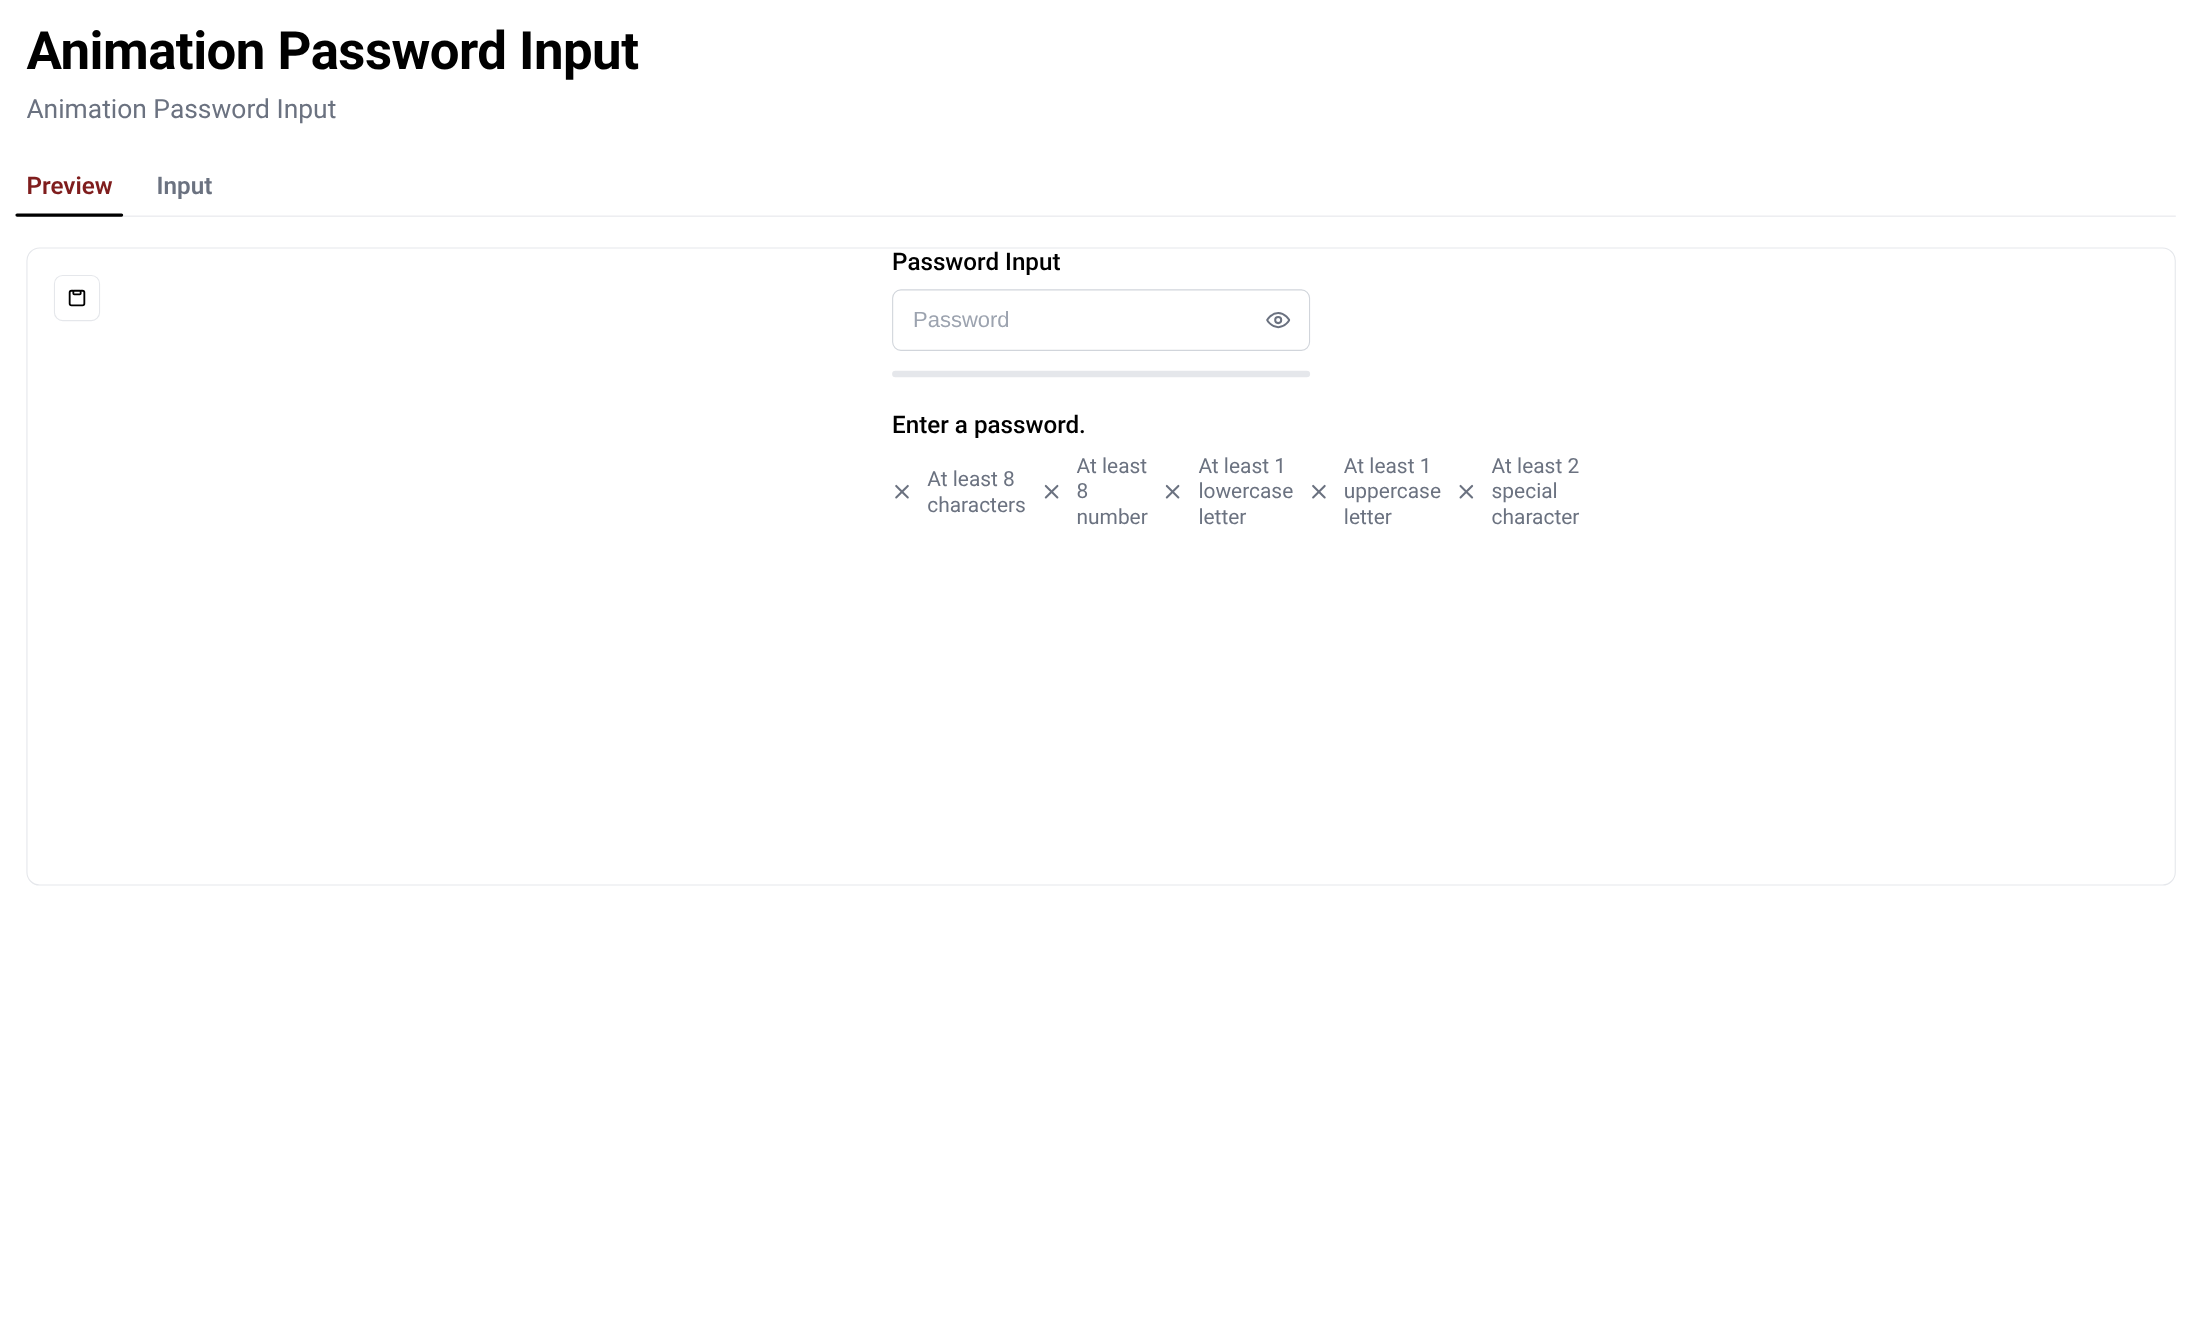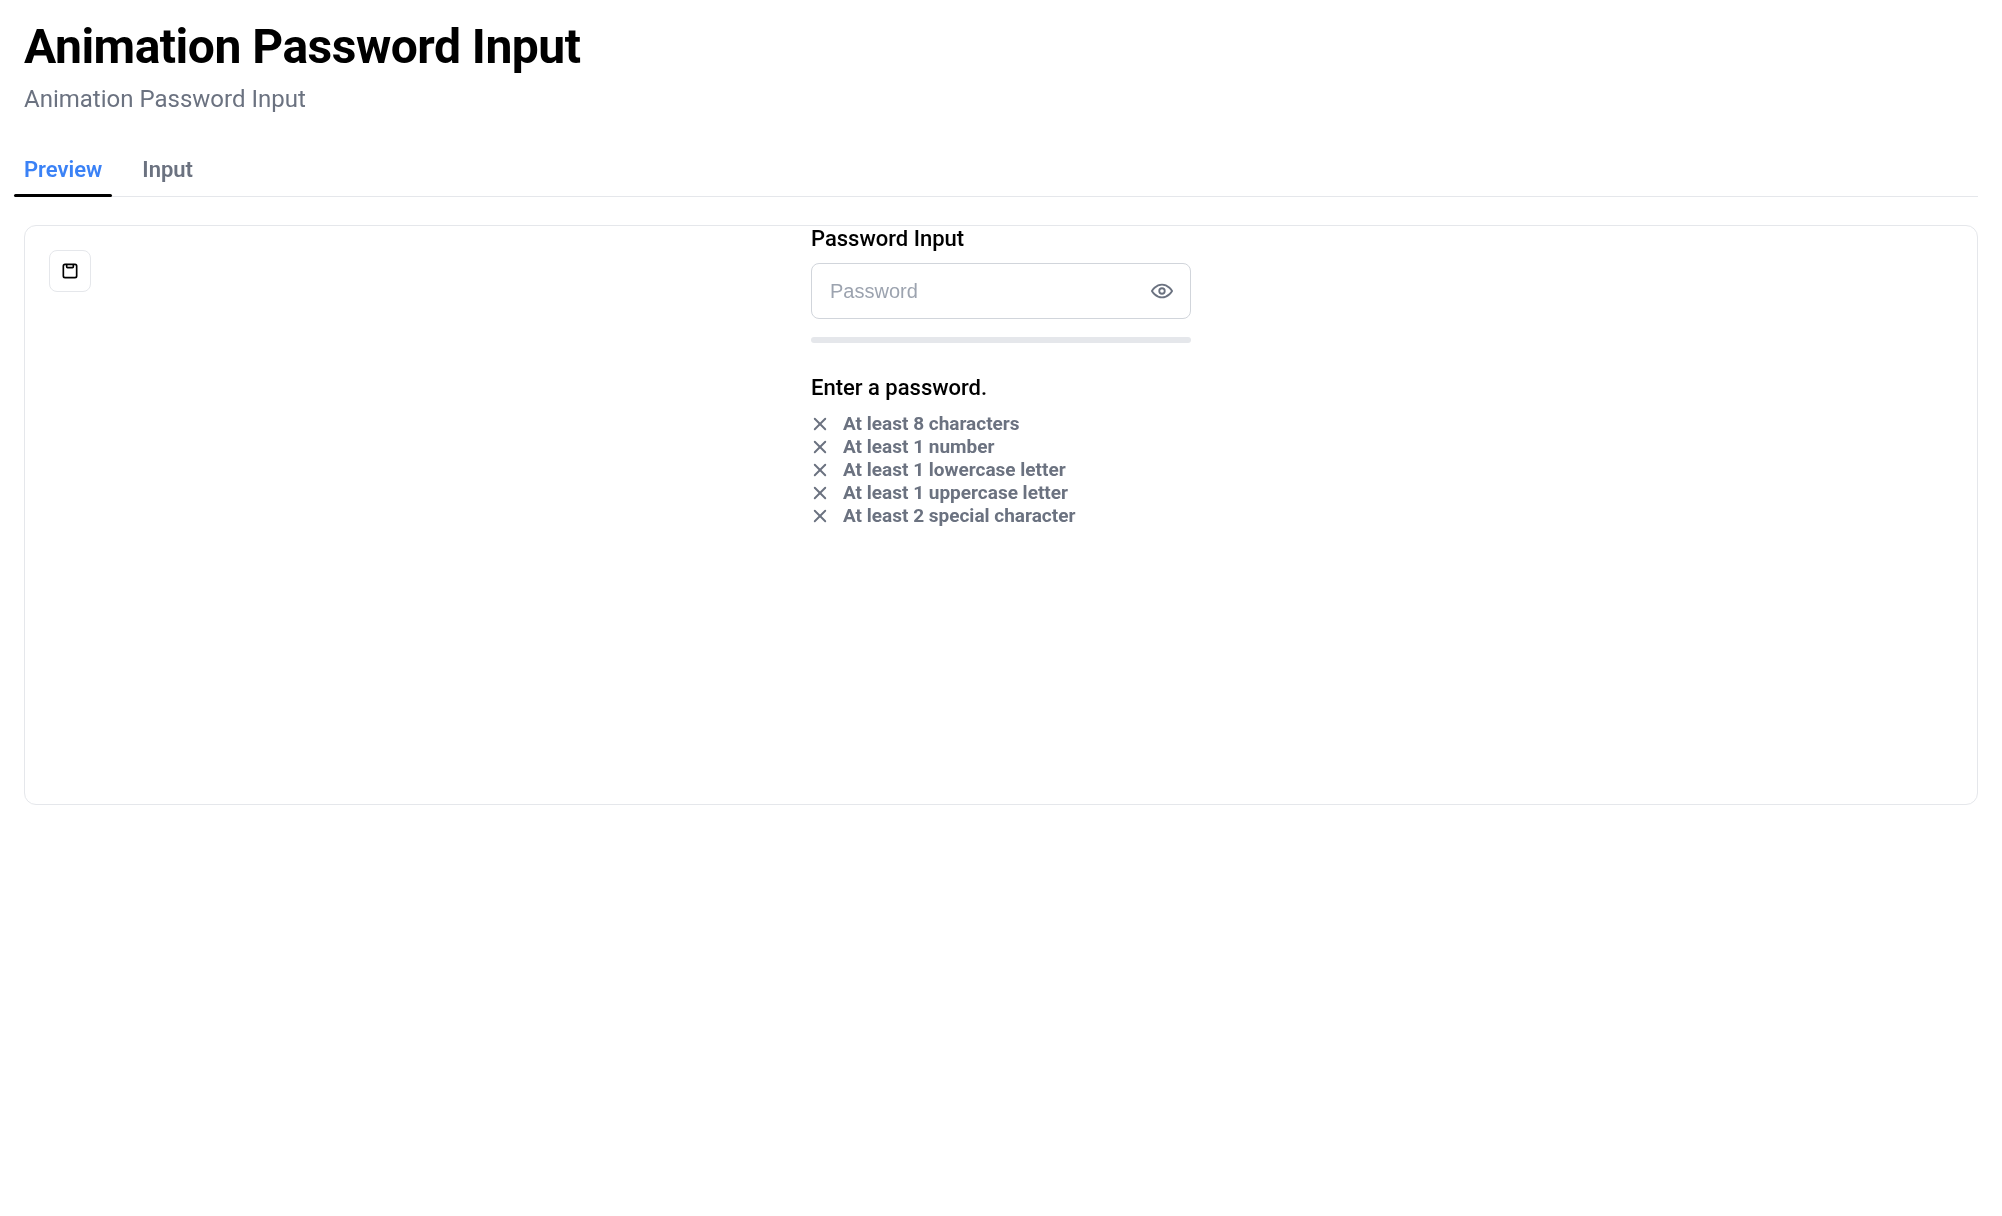--- a/index.html
+++ b/index.html
@@ -32,21 +32,21 @@
   }
   .tab {
     font-size: 22px;
     font-weight: 600;
     padding: 8px 0 14px 0;
     cursor: pointer;
     color: #6b7280;
     position: relative;
   }
   .tab.active {
-    color: #3b82f6;
+    color: #7f1d1d;
   }
   .tab.active::after {
     content: "";
     position: absolute;
     left: -10px;
     right: -10px;
     bottom: -1px;
     height: 3px;
     background: #000000;
     border-radius: 2px;
@@ -135,23 +135,22 @@
   }
   .prompt {
     font-size: 22px;
     font-weight: 500;
     margin-top: 32px;
     margin-bottom: 12px;
   }
   .reqs {
     list-style: none;
     display: flex;
-    flex-direction: column;
-    gap: 0;
-    font-weight: bold;
+    flex-direction: row;
+    gap: 14px;
   }
   .reqs li {
     display: flex;
     align-items: center;
     gap: 14px;
     font-size: 19px;
     color: #6b7280;
   }
   .reqs li svg {
     width: 18px;
@@ -203,21 +202,21 @@
               <line x1="5" y1="5" x2="19" y2="19"></line>
               <line x1="19" y1="5" x2="5" y2="19"></line>
             </svg>
           <span>At least 8 characters</span>
         </li>
         <li>
           <svg viewBox="0 0 24 24" fill="none" stroke-width="2.5" stroke-linecap="round">
               <line x1="5" y1="5" x2="19" y2="19"></line>
               <line x1="19" y1="5" x2="5" y2="19"></line>
             </svg>
-          <span>At least 1 number</span>
+          <span>At least 8 number</span>
         </li>
         <li>
           <svg viewBox="0 0 24 24" fill="none" stroke-width="2.5" stroke-linecap="round">
               <line x1="5" y1="5" x2="19" y2="19"></line>
               <line x1="19" y1="5" x2="5" y2="19"></line>
             </svg>
           <span>At least 1 lowercase letter</span>
         </li>
         <li>
           <svg viewBox="0 0 24 24" fill="none" stroke-width="2.5" stroke-linecap="round">

